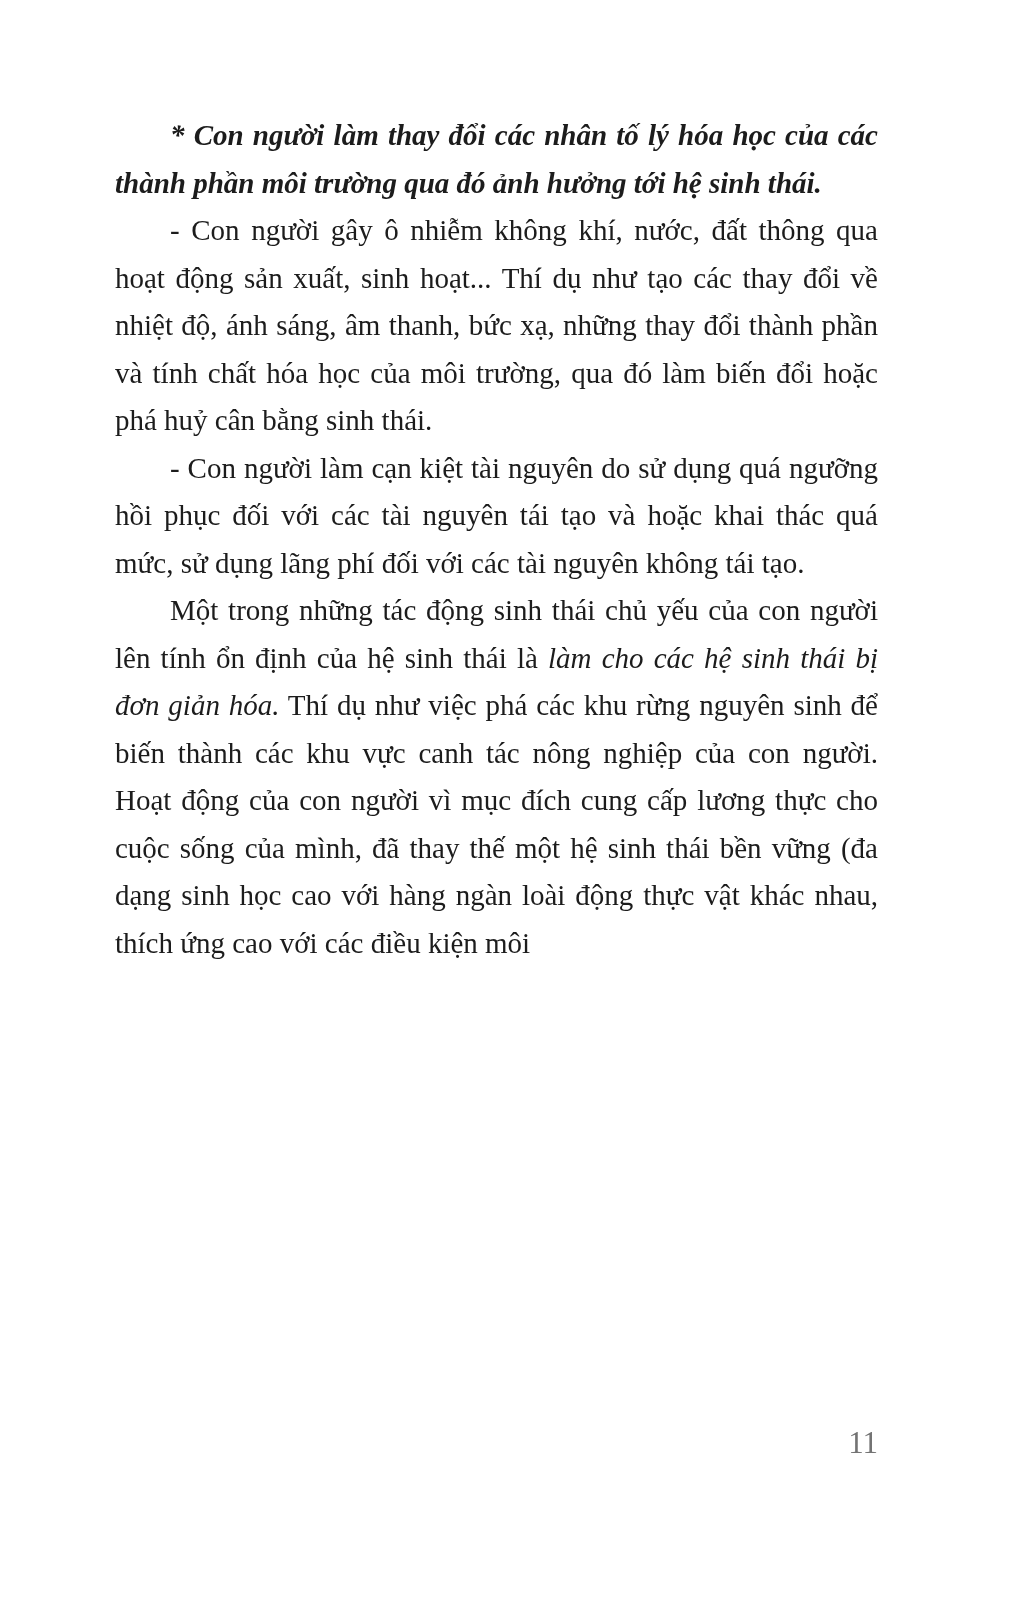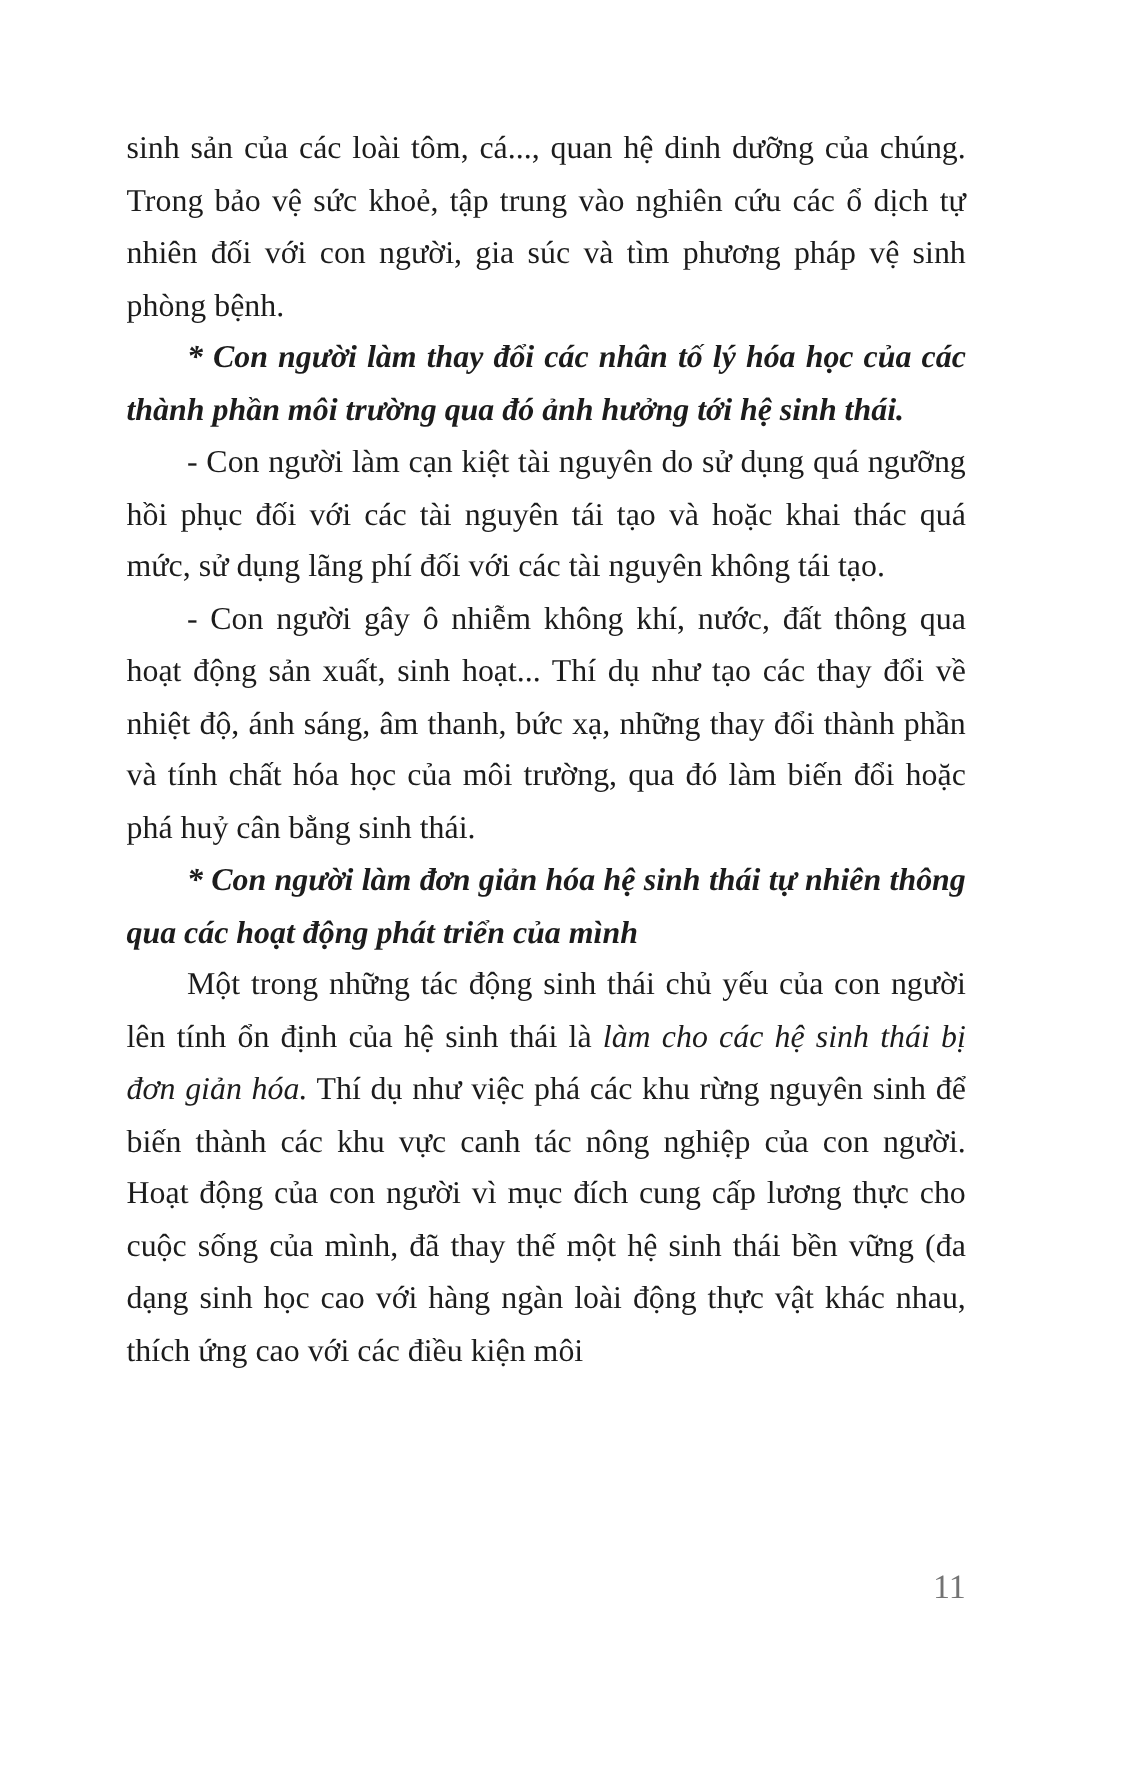--- a/index.html
+++ b/index.html
@@ -49,29 +49,27 @@
     line-height: 40px;
     color: #737373;
   }
 </style>
 </head>
 <body>
 
 <div class="page">
   <div class="body-text">
 
-    <p>sinh sản của các loài tôm, cá..., quan hệ dinh dưỡng của chúng. Trong bảo vệ sức khoẻ, tập trung vào nghiên cứu các ổ dịch tự nhiên đối với con người, gia súc và tìm phương pháp vệ sinh phòng bệnh.</p>
 
 
     <p class="indent heading">* Con người làm thay đổi các nhân tố lý hóa học của các thành phần môi trường qua đó ảnh hưởng tới hệ sinh thái.</p>
 
+    <p class="indent">- Con người gây ô nhiễm không khí, nước, đất thông qua hoạt động sản xuất, sinh hoạt... Thí dụ như tạo các thay đổi về nhiệt độ, ánh sáng, âm thanh, bức xạ, những thay đổi thành phần và tính chất hóa học của môi trường, qua đó làm biến đổi hoặc phá huỷ cân bằng sinh thái.</p>
+
     <p class="indent">- Con người làm cạn kiệt tài nguyên do sử dụng quá ngưỡng hồi phục đối với các tài nguyên tái tạo và hoặc khai thác quá mức, sử dụng lãng phí đối với các tài nguyên không tái tạo.</p>
 
-    <p class="indent">- Con người gây ô nhiễm không khí, nước, đất thông qua hoạt động sản xuất, sinh hoạt... Thí dụ như tạo các thay đổi về nhiệt độ, ánh sáng, âm thanh, bức xạ, những thay đổi thành phần và tính chất hóa học của môi trường, qua đó làm biến đổi hoặc phá huỷ cân bằng sinh thái.</p>
-
-    <p class="indent heading">* Con người làm đơn giản hóa hệ sinh thái tự nhiên thông qua các hoạt động phát triển của mình</p>
 
     <p class="indent"><span>Một trong những tác động sinh thái chủ yếu của con người lên tính ổn định của hệ sinh thái là </span><span class="inline-italic">làm cho các hệ sinh thái bị đơn giản hóa.</span><span> Thí dụ như việc phá các khu rừng nguyên sinh để biến thành các khu vực canh tác nông nghiệp của con người. Hoạt động của con người vì mục đích cung cấp lương thực cho cuộc sống của mình, đã thay thế một hệ sinh thái bền vững (đa dạng sinh học cao với hàng ngàn loài động thực vật khác nhau, thích ứng cao với các điều kiện môi</span></p>
 
   </div>
 </div>
 
 <div class="page-number">11</div>
 
 </body></html>

